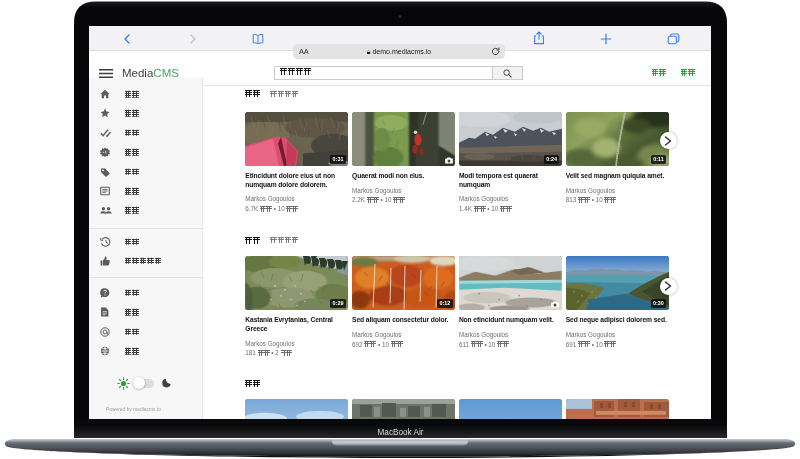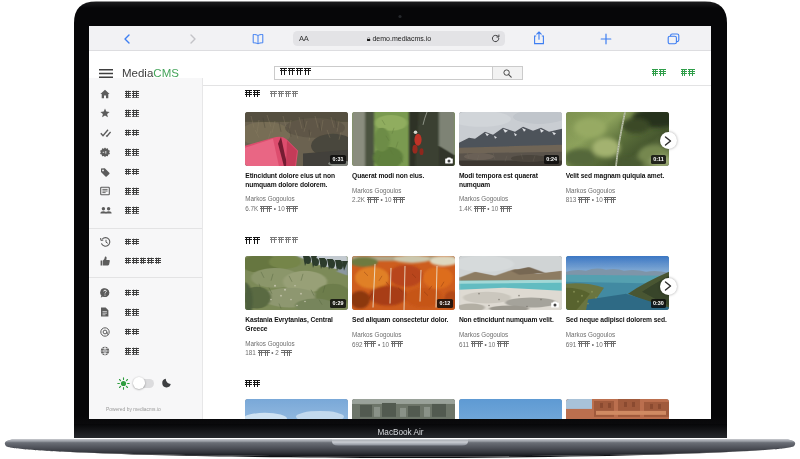--- a/index.html
+++ b/index.html
@@ -6,21 +6,21 @@
 #stage{position:relative;width:800px;height:459px;background:#fff;overflow:hidden}
 #stage svg.abs{position:absolute}
 #screen{position:absolute;left:89px;top:26px;width:622px;height:393px;background:#fff;overflow:hidden}
 .hz{display:inline-block;width:.95em;height:.97em;vertical-align:-9%;background:
  linear-gradient(to right,transparent 12%,currentColor 12%,currentColor 30%,transparent 30%,transparent 57%,currentColor 57%,currentColor 75%,transparent 75%),
  repeating-linear-gradient(to bottom,currentColor 0,currentColor .9px,transparent .9px,transparent 2.25px)}
 .hzs{display:inline-flex;gap:1px;align-items:center}
 
 #tb{position:absolute;left:0;top:0;width:622px;height:25px;background:#f2f2f4;border-bottom:1px solid #dddde0}
 #tb svg{position:absolute}
-#pill{position:absolute;left:204px;top:5px;width:212px;height:14.5px;background:#e3e3e6;border-radius:4.5px;color:#222}
+#pill{position:absolute;left:204px;top:18px;width:212px;height:14.5px;background:#e3e3e6;border-radius:4.5px;color:#222}
 #pill .aa{position:absolute;left:6px;top:3.2px;font-size:7.5px;color:#333;letter-spacing:-.3px}
 #pill .url{position:absolute;left:0;right:0;top:3.6px;text-align:center;font-size:7px;color:#1a1a1a}
 
 #hd{position:absolute;left:0;top:34px;width:622px;height:26px;background:#fff;border-bottom:1px solid #e3e3e4}
 #logo{position:absolute;left:33px;top:6.5px;font-size:11.5px;color:#3e3e3e;letter-spacing:0}
 #logo b{color:#44a45a;font-weight:400}
 #sin{position:absolute;left:185px;top:6px;width:219px;height:13.5px;border:1px solid #cbcbcb;background:#fff;font-size:7px;font-weight:bold;color:#222;line-height:12px;padding-left:5px}
 #sbtn{position:absolute;left:404px;top:6px;width:30px;height:13.5px;border:1px solid #cbcbcb;border-left:none;background:#f2f2f2}
 .grn{color:#2f9e49;font-weight:bold;font-size:6.8px}
 

